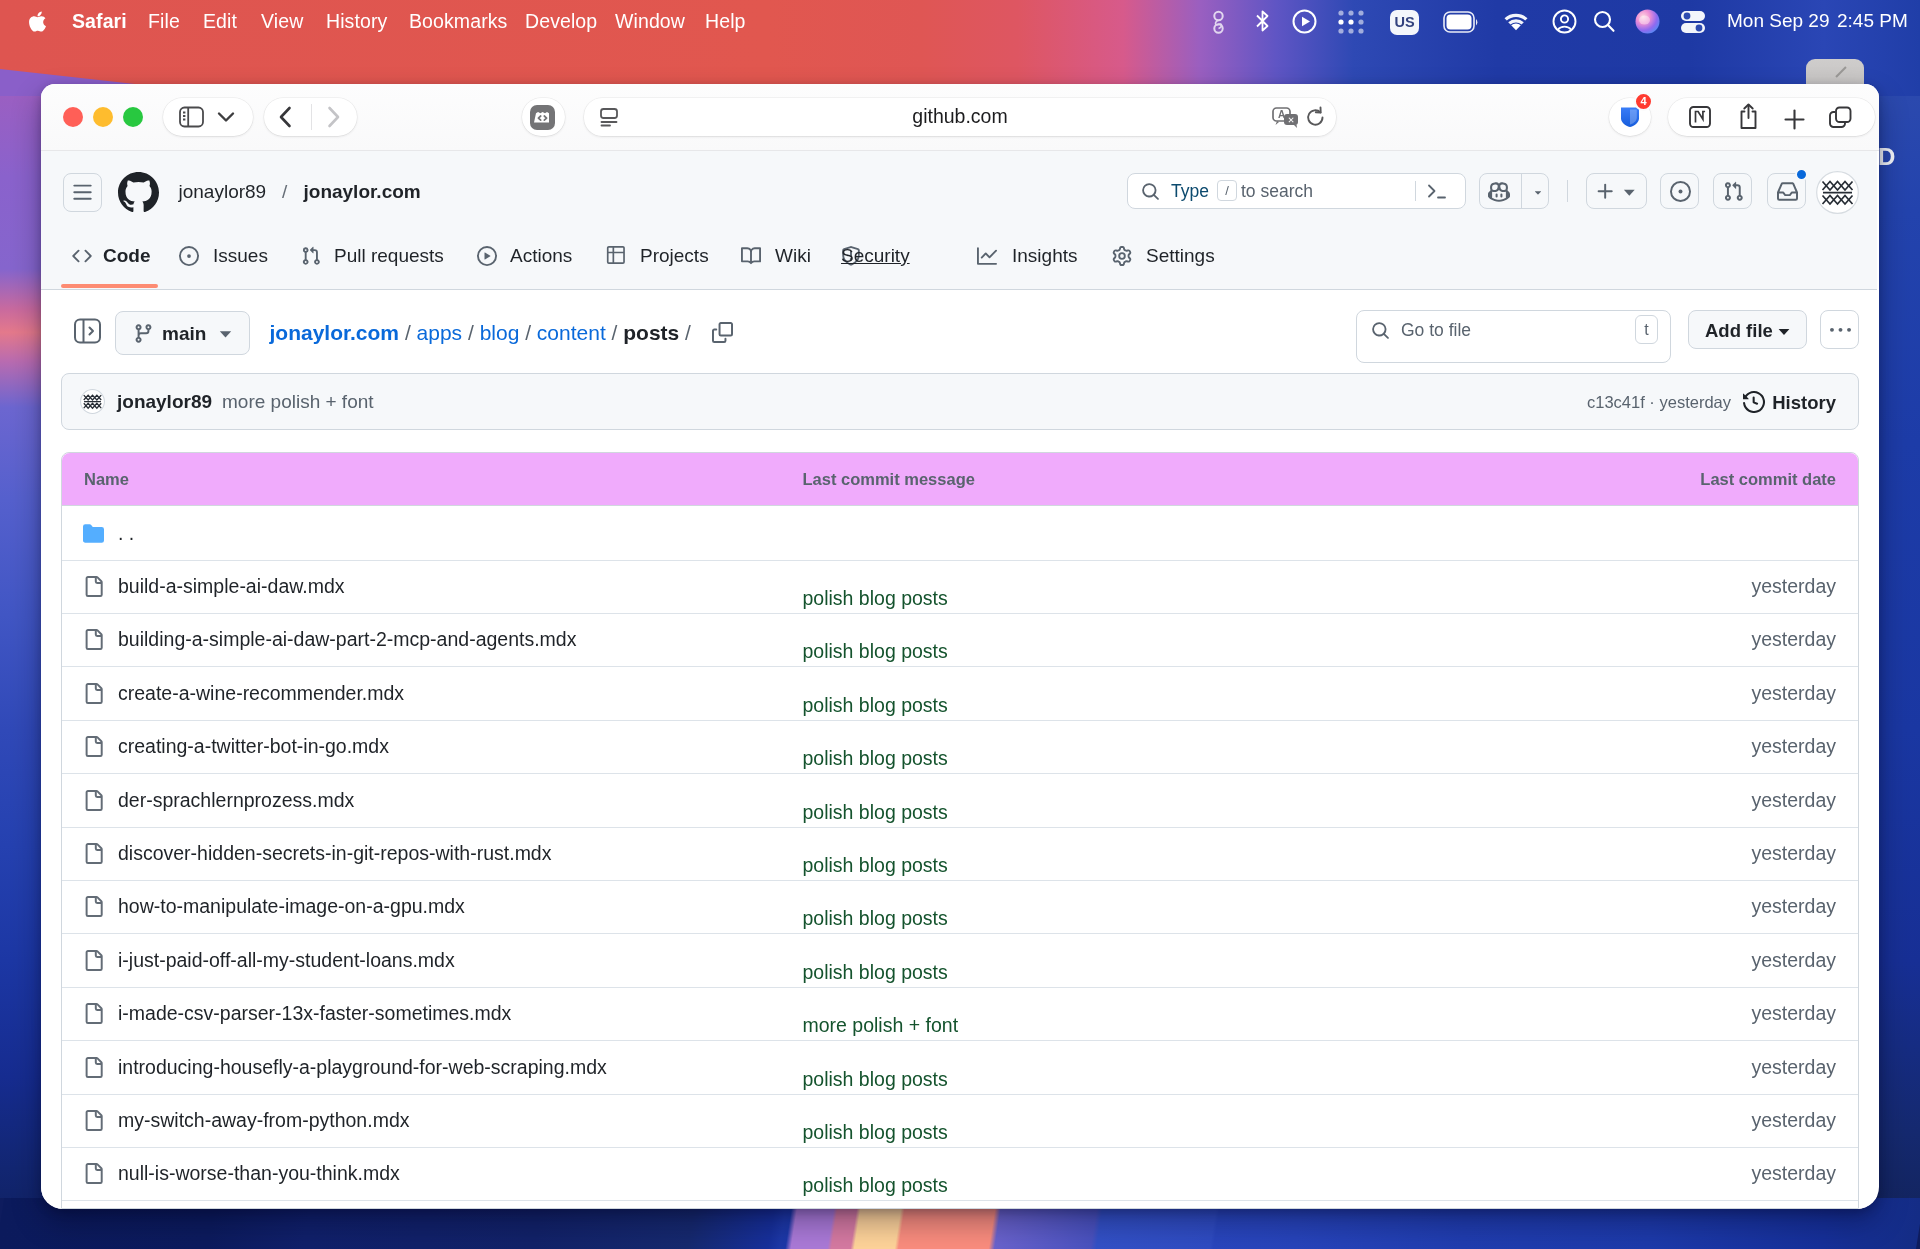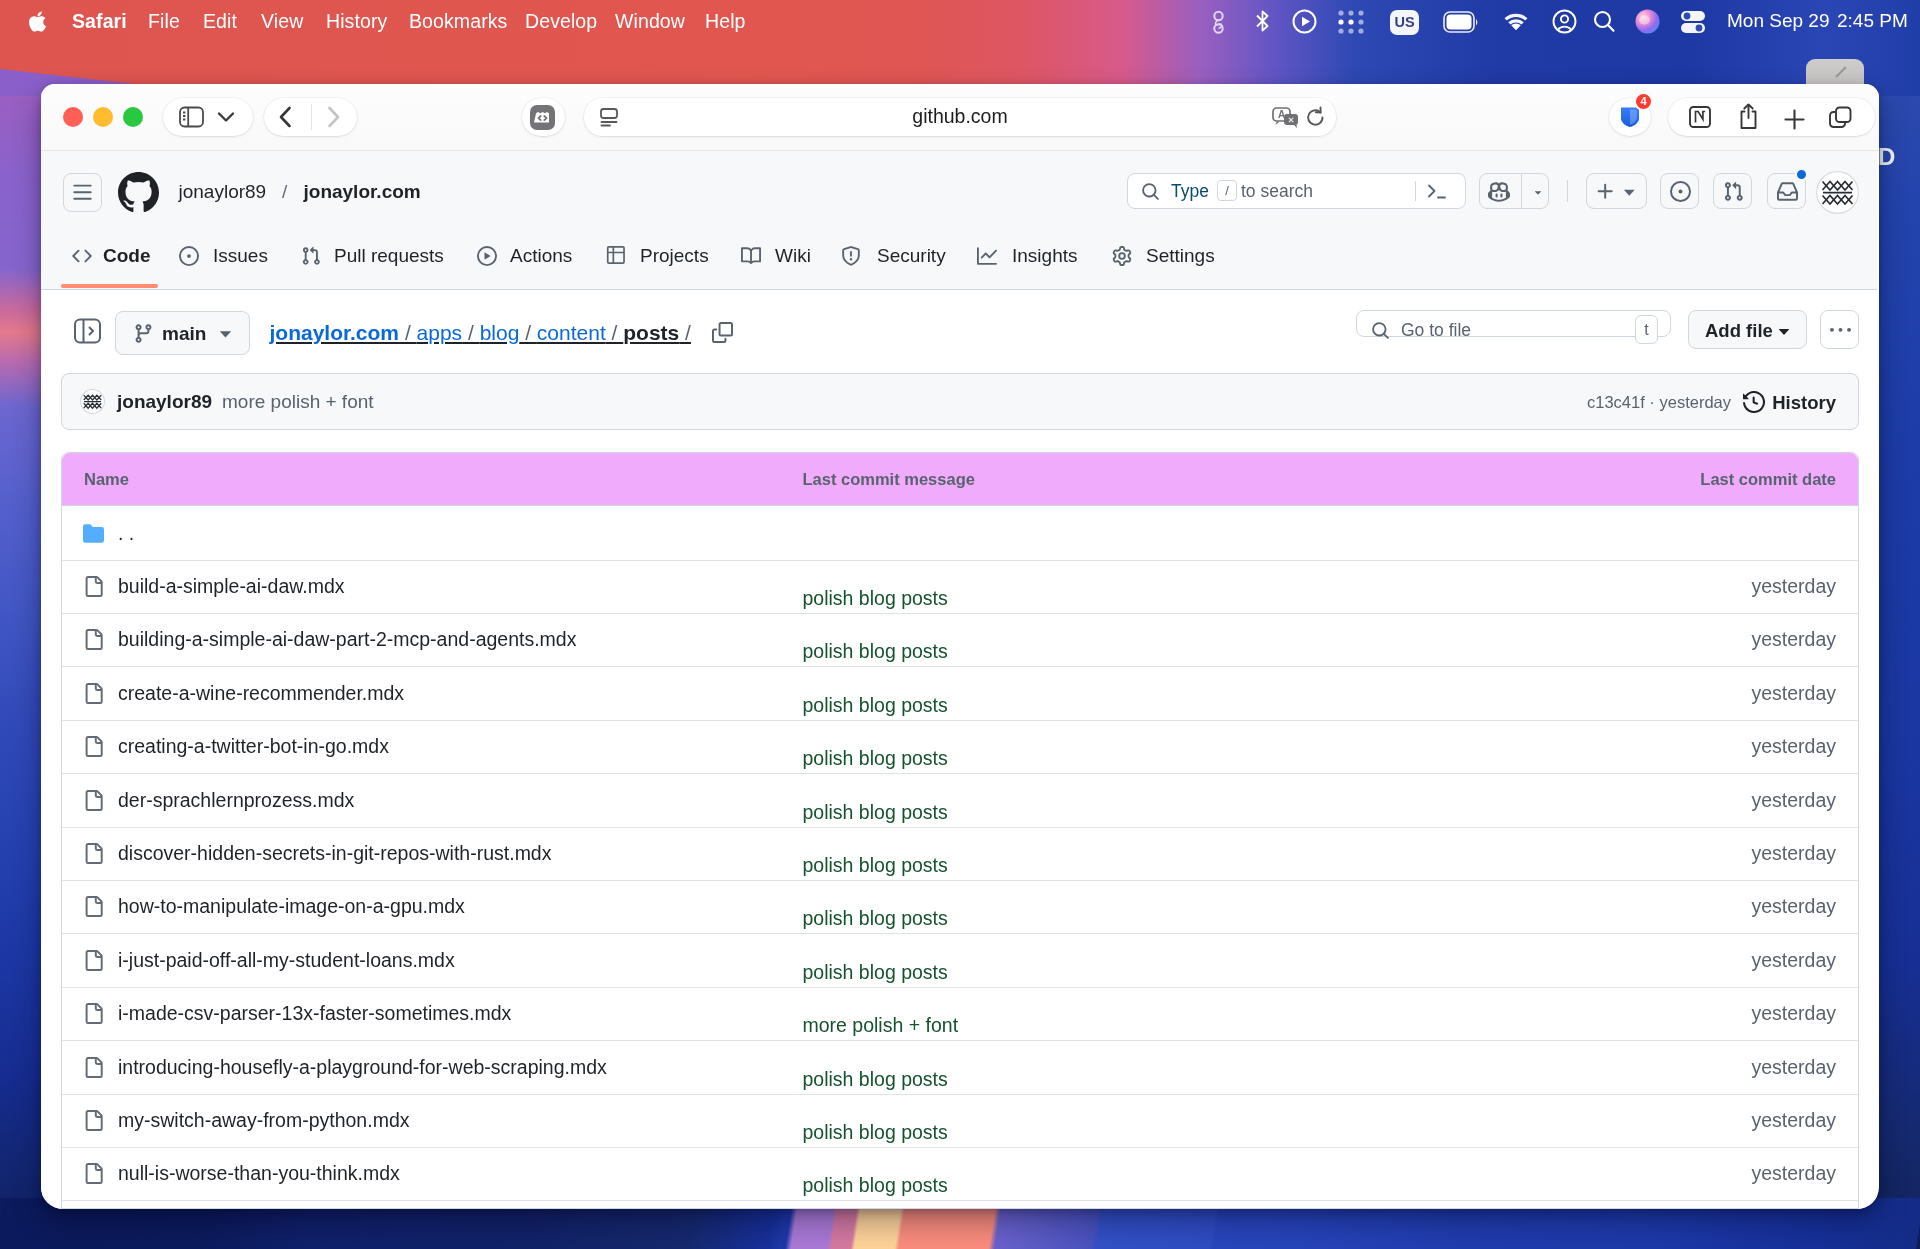--- a/index.html
+++ b/index.html
@@ -353,21 +353,21 @@
           <path d="M0 1.75C0 .784.784 0 1.75 0h12.5C15.216 0 16 .784 16 1.75v12.5A1.75 1.75 0 0 1 14.25 16H1.75A1.75 1.75 0 0 1 0 14.25ZM6.5 6.5v8h7.75a.25.25 0 0 0 .25-.25V6.5Zm8-1.5V1.75a.25.25 0 0 0-.25-.25H6.5V5Zm-9.5 0V1.5H1.75a.25.25 0 0 0-.25.25V5Zm-3.5 1.5v7.75c0 .138.112.25.25.25H5v-8Z" transform="translate(1.5,0) scale(0.9)"></path>
         </svg>
       <span class="navlabel" style="left:599px;">Projects</span>
       <svg class="navico" style="left:700px;" width="20" height="20" viewBox="0 0 16 16" fill="#59636e">
           <path d="M0 1.75A.75.75 0 0 1 .75 1h4.253c1.227 0 2.317.59 3 1.501A3.743 3.743 0 0 1 11.006 1h4.245a.75.75 0 0 1 .75.75v10.5a.75.75 0 0 1-.75.75h-4.507a2.25 2.25 0 0 0-1.591.659l-.622.621a.75.75 0 0 1-1.06 0l-.622-.621A2.25 2.25 0 0 0 5.258 13H.75a.75.75 0 0 1-.75-.75Zm7.251 10.324.004-5.073-.002-2.253A2.25 2.25 0 0 0 5.003 2.5H1.5v9h3.757a3.75 3.75 0 0 1 1.994.574ZM8.755 4.75l-.004 7.322a3.752 3.752 0 0 1 1.992-.572H14.5v-9h-3.495a2.25 2.25 0 0 0-2.25 2.25Z"></path>
         </svg>
       <span class="navlabel" style="left:734px;">Wiki</span>
       <svg class="navico" style="left:800px;" width="20" height="20" viewBox="0 0 16 16" fill="#59636e">
           <path d="M7.467.133a1.748 1.748 0 0 1 1.066 0l5.25 1.68A1.75 1.75 0 0 1 15 3.48V7c0 1.566-.32 3.182-1.303 4.682-.983 1.498-2.585 2.813-5.032 3.855a1.697 1.697 0 0 1-1.33 0c-2.447-1.042-4.049-2.357-5.032-3.855C1.32 10.182 1 8.566 1 7V3.48a1.75 1.75 0 0 1 1.217-1.667Zm.61 1.429a.25.25 0 0 0-.153 0l-5.25 1.68a.25.25 0 0 0-.174.238V7c0 1.358.275 2.666 1.057 3.86.784 1.194 2.121 2.34 4.366 3.297a.196.196 0 0 0 .154 0c2.245-.956 3.582-2.104 4.366-3.298C13.225 9.666 13.5 8.36 13.5 7V3.48a.251.251 0 0 0-.174-.237l-5.25-1.68ZM8.75 4.75v3a.75.75 0 0 1-1.5 0v-3a.75.75 0 0 1 1.5 0ZM9 10.5a1 1 0 1 1-2 0 1 1 0 0 1 2 0Z"></path>
         </svg>
-      <span class="navlabel" style="left:836px;">Security</span>
+      <span class="navlabel" style="left:800px;text-decoration:underline;">Security</span>
       <svg class="navico" style="left:936px;" width="20" height="20" viewBox="0 0 16 16" fill="#59636e">
           <path d="M1.5 1.75V13.5h13.75a.75.75 0 0 1 0 1.5H.75a.75.75 0 0 1-.75-.75V1.75a.75.75 0 0 1 1.5 0Zm14.28 2.53-5.25 5.25a.75.75 0 0 1-1.06 0L7 7.06 4.28 9.78a.751.751 0 0 1-1.042-.018.751.751 0 0 1-.018-1.042l3.25-3.25a.75.75 0 0 1 1.06 0L10 7.94l4.72-4.72a.751.751 0 0 1 1.042.018.751.751 0 0 1 .018 1.042Z"></path>
         </svg>
       <span class="navlabel" style="left:971px;">Insights</span>
       <svg class="navico" style="left:1071px;" width="20" height="20" viewBox="0 0 16 16" fill="#59636e">
           <path d="M8 0a8.2 8.2 0 0 1 .701.031C9.444.095 9.99.645 10.16 1.29l.288 1.107c.018.066.079.158.212.224.231.114.454.243.668.386.123.082.233.09.299.071l1.103-.303c.644-.176 1.392.021 1.82.63.27.385.506.792.704 1.218.315.675.111 1.422-.364 1.891l-.814.806c-.049.048-.098.147-.088.294.016.257.016.515 0 .772-.01.147.038.246.088.294l.814.806c.475.469.679 1.216.364 1.891a7.977 7.977 0 0 1-.704 1.217c-.428.61-1.176.807-1.82.63l-1.102-.302c-.067-.019-.177-.011-.3.071a5.909 5.909 0 0 1-.668.386c-.133.066-.194.158-.211.224l-.29 1.106c-.168.646-.715 1.196-1.458 1.26a8.006 8.006 0 0 1-1.402 0c-.743-.064-1.289-.614-1.458-1.26l-.289-1.106c-.018-.066-.079-.158-.212-.224a5.738 5.738 0 0 1-.668-.386c-.123-.082-.233-.09-.299-.071l-1.103.303c-.644.176-1.392-.021-1.82-.63a8.12 8.12 0 0 1-.704-1.218c-.315-.675-.111-1.422.363-1.891l.815-.806c.05-.048.098-.147.088-.294a6.214 6.214 0 0 1 0-.772c.01-.147-.038-.246-.088-.294l-.815-.806C.635 6.045.431 5.298.746 4.623a7.92 7.92 0 0 1 .704-1.217c.428-.61 1.176-.807 1.82-.63l1.102.302c.067.019.177.011.3-.071.214-.143.437-.272.668-.386.133-.066.194-.158.211-.224l.29-1.106C6.009.645 6.556.095 7.299.03 7.53.01 7.764 0 8 0Zm-.571 1.525c-.036.003-.108.036-.137.146l-.289 1.105c-.147.561-.549.967-.998 1.189-.173.086-.34.183-.5.29-.417.278-.97.423-1.529.27l-1.103-.303c-.109-.03-.175.016-.195.045-.22.312-.412.644-.573.99-.014.031-.021.11.059.19l.815.806c.411.406.562.957.53 1.456a4.709 4.709 0 0 0 0 .582c.032.499-.119 1.05-.53 1.456l-.815.806c-.081.08-.073.159-.059.19.162.346.353.677.573.989.02.03.085.076.195.046l1.102-.303c.56-.153 1.113-.008 1.53.27.161.107.328.204.501.29.447.222.85.629.997 1.189l.289 1.105c.029.109.101.143.137.146a6.6 6.6 0 0 0 1.142 0c.036-.003.108-.036.137-.146l.289-1.105c.147-.561.549-.967.998-1.189.173-.086.34-.183.5-.29.417-.278.97-.423 1.529-.27l1.103.303c.109.029.175-.016.195-.045.22-.313.411-.644.573-.99.014-.031.021-.11-.059-.19l-.815-.806c-.411-.406-.562-.957-.53-1.456a4.709 4.709 0 0 0 0-.582c-.032-.499.119-1.05.53-1.456l.815-.806c.081-.08.073-.159.059-.19a6.464 6.464 0 0 0-.573-.989c-.02-.03-.085-.076-.195-.046l-1.102.303c-.56.153-1.113.008-1.53-.27a4.44 4.44 0 0 0-.501-.29c-.447-.222-.85-.629-.997-1.189l-.289-1.105c-.029-.11-.101-.143-.137-.146a6.6 6.6 0 0 0-1.142 0ZM11 8a3 3 0 1 1-6 0 3 3 0 0 1 6 0ZM9.5 8a1.5 1.5 0 1 0-3.001.001A1.5 1.5 0 0 0 9.5 8Z"></path>
         </svg>
       <span class="navlabel" style="left:1105px;">Settings</span>
       <div id="nav-underline"></div>
     </div>
@@ -378,27 +378,27 @@
       </svg>
     <div class="ghbtn" style="left:74px; top:160px; width:135px; height:44px; background:#f6f8fa;">
       <svg style="position:absolute;left:17px;top:11px;" width="21" height="21" viewBox="0 0 16 16" fill="#59636e">
           <path d="M9.5 3.25a2.25 2.25 0 1 1 3 2.122V6A2.5 2.5 0 0 1 10 8.5H6a1 1 0 0 0-1 1v1.128a2.251 2.251 0 1 1-1.5 0V5.372a2.25 2.25 0 1 1 1.5 0v1.836A2.493 2.493 0 0 1 6 7h4a1 1 0 0 0 1-1v-.628A2.25 2.25 0 0 1 9.5 3.25Zm-6 0a.75.75 0 1 0 1.5 0 .75.75 0 0 0-1.5 0Zm8.25-.75a.75.75 0 1 0 0 1.5.75.75 0 0 0 0-1.5ZM4.25 12a.75.75 0 1 0 0 1.5.75.75 0 0 0 0-1.5Z"></path>
         </svg>
       <span style="position:absolute;left:46px;top:11px;font-size:19px;font-weight:bold;">main</span>
       <svg style="position:absolute;left:103px;top:18px;" width="13" height="9" viewBox="0 0 13 9" fill="#59636e">
           <path d="M0.8 1.2 L6.5 7.5 L12.2 1.2 Z"></path>
         </svg>
     </div>
-    <div class="abs bc" style="left:228.5px; top:170px; white-space:nowrap;text-decoration:underline;">
+    <div class="abs bc" style="left:228.5px; top:170px; white-space:nowrap;">
       <span class="bc-link" style="font-weight:bold;">jonaylor.com</span><span class="sep"> / </span><span class="bc-link">apps</span><span class="sep"> / </span><span class="bc-link">blog</span><span class="sep"> / </span><span class="bc-link">content</span><span class="sep"> / </span><span style="font-weight:bold;">posts</span><span class="sep"> /</span>
     </div>
     <svg style="position:absolute;left:671px;top:171px;" width="21" height="21" viewBox="0 0 16 16" fill="#59636e">
         <path d="M0 6.75C0 5.784.784 5 1.75 5h1.5a.75.75 0 0 1 0 1.5h-1.5a.25.25 0 0 0-.25.25v7.5c0 .138.112.25.25.25h7.5a.25.25 0 0 0 .25-.25v-1.5a.75.75 0 0 1 1.5 0v1.5A1.75 1.75 0 0 1 9.25 16h-7.5A1.75 1.75 0 0 1 0 14.25Zm5-5C5 .784 5.784 0 6.75 0h7.5C15.216 0 16 .784 16 1.75v7.5A1.75 1.75 0 0 1 14.25 11h-7.5A1.75 1.75 0 0 1 5 9.25Zm1.75-.25a.25.25 0 0 0-.25.25v7.5c0 .138.112.25.25.25h7.5a.25.25 0 0 0 .25-.25v-7.5a.25.25 0 0 0-.25-.25Z"></path>
       </svg>
-    <div class="ghbtn" style="left:1315px; top:159px; width:315px; height:27px; background:#fff;">
+    <div class="ghbtn" style="left:1315px; top:159px; width:315px; height:53px; background:#fff;">
       <svg style="position:absolute;left:14px;top:10px;" width="19" height="19" viewBox="0 0 16 16" fill="#59636e">
           <path d="M10.68 11.74a6 6 0 0 1-7.922-8.982 6 6 0 0 1 8.982 7.922l3.04 3.04a.749.749 0 0 1-.326 1.275.749.749 0 0 1-.734-.215ZM11.5 7a4.499 4.499 0 1 0-8.997 0A4.499 4.499 0 0 0 11.5 7Z"></path>
         </svg>
       <span style="position:absolute;left:44px;top:9px;font-size:17.5px;color:#59636e;">Go to file</span>
       <span style="position:absolute;right:12px;top:4px;width:23px;height:29px;border:1px solid #d0d7de;border-radius:6px;font-size:16px;color:#59636e;text-align:center;line-height:28px;background:#fff;">t</span>
     </div>
     <div class="ghbtn" style="left:1647px; top:159px; width:119px; height:39px; background:#f6f8fa;">
       <span style="position:absolute;left:16px;top:9px;font-size:18.5px;font-weight:bold;">Add file</span>
       <svg style="position:absolute;left:89px;top:17px;" width="12" height="9" viewBox="0 0 12 9" fill="#1f2328">
           <path d="M0.6 1 L6 7 L11.4 1 Z"></path>

